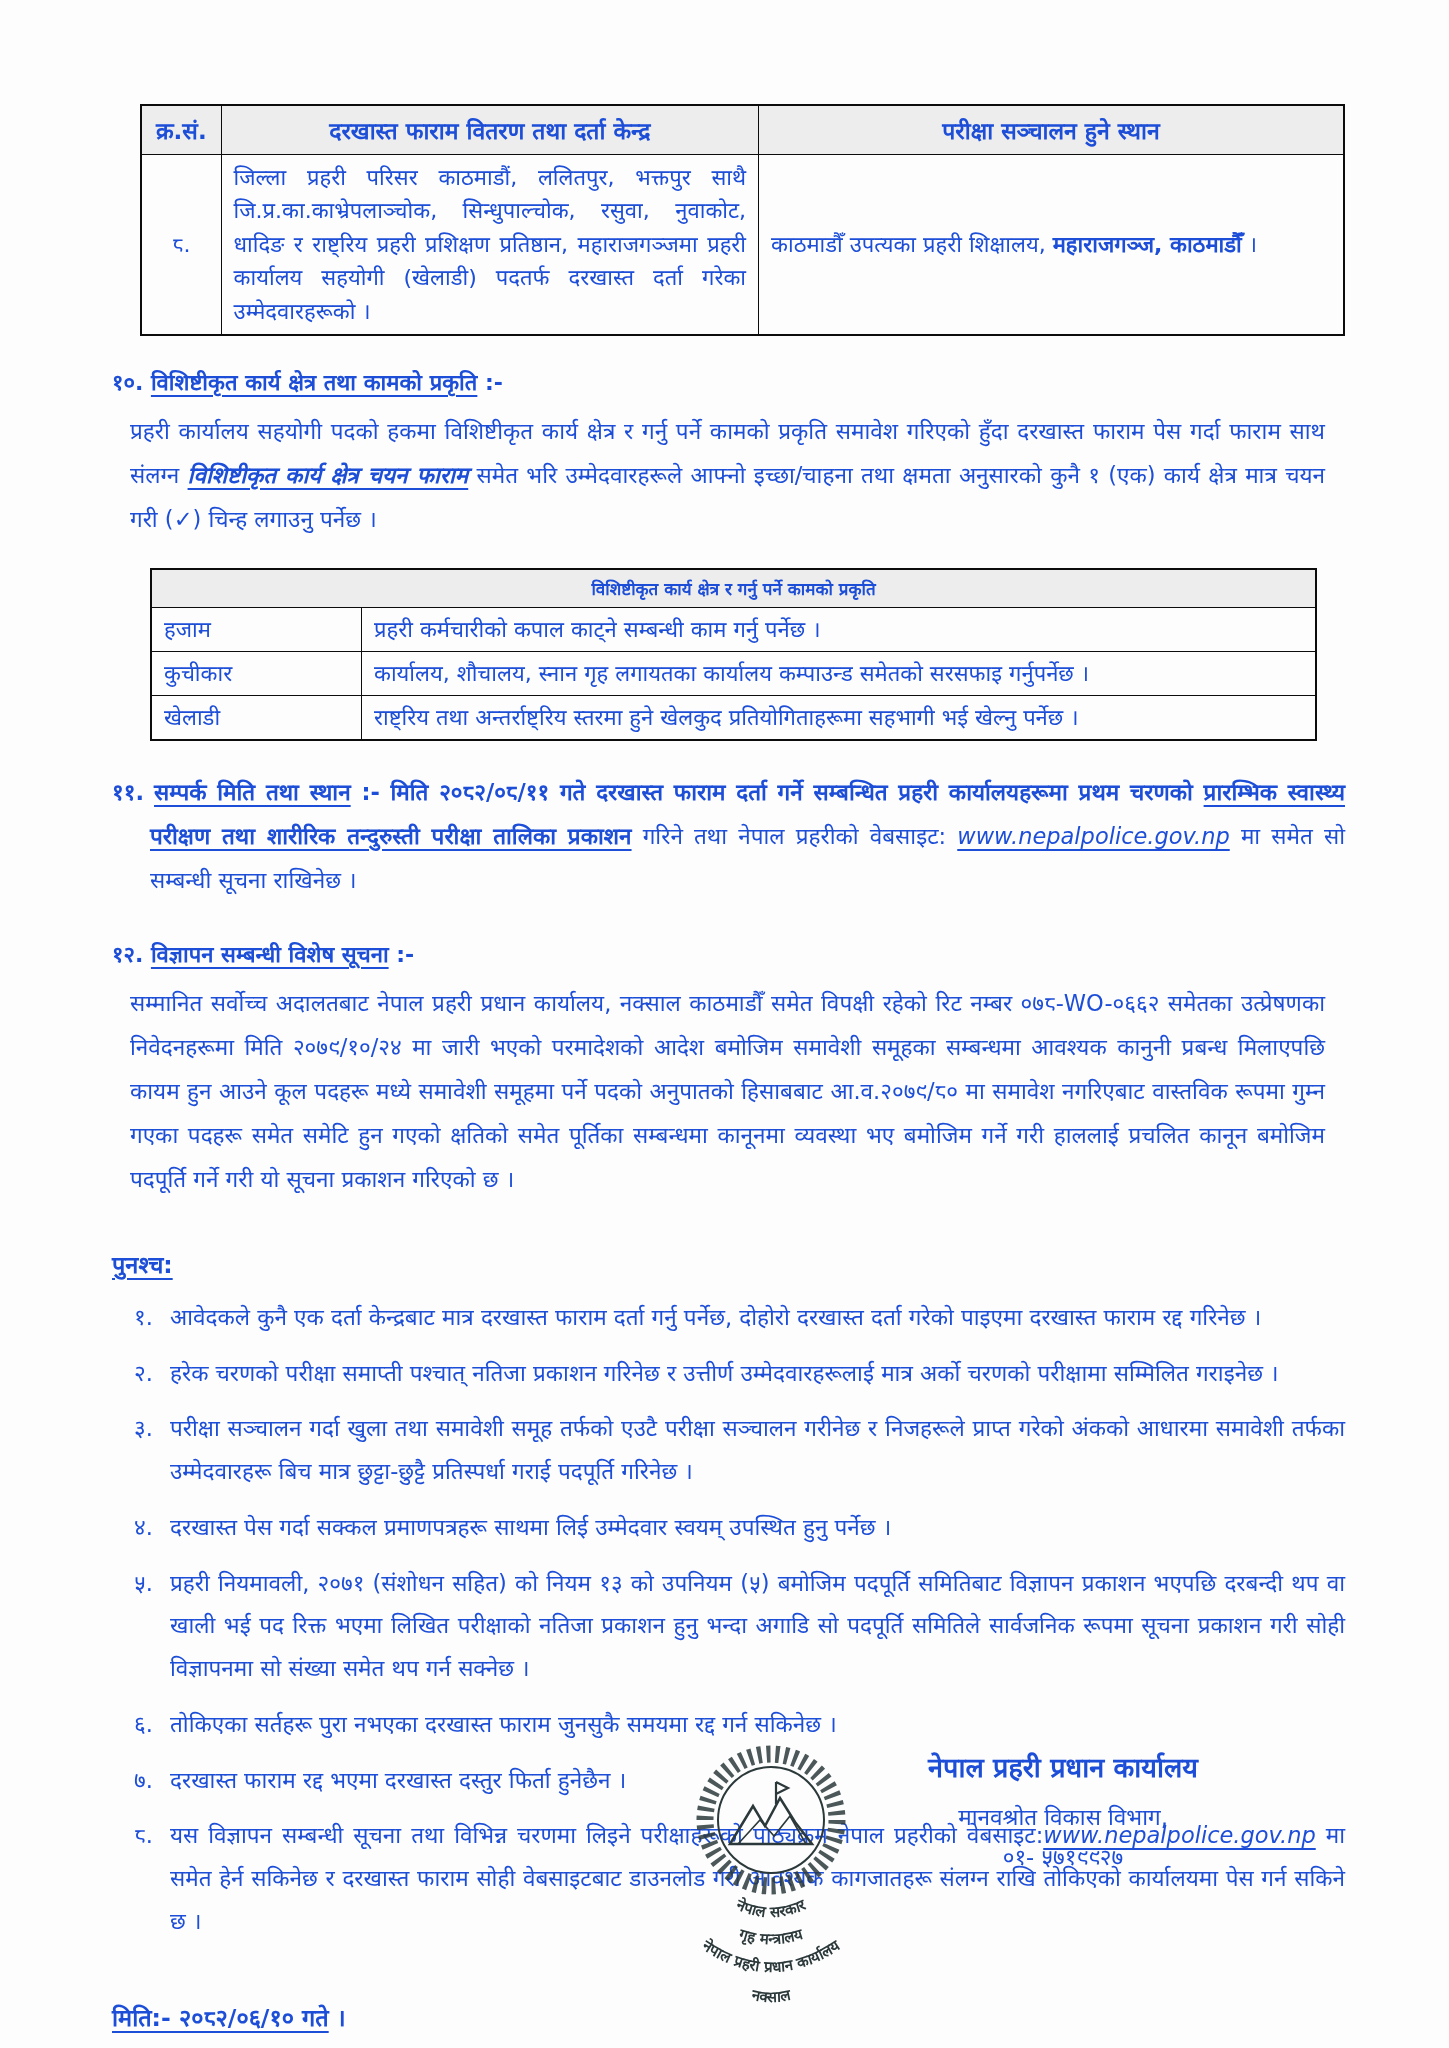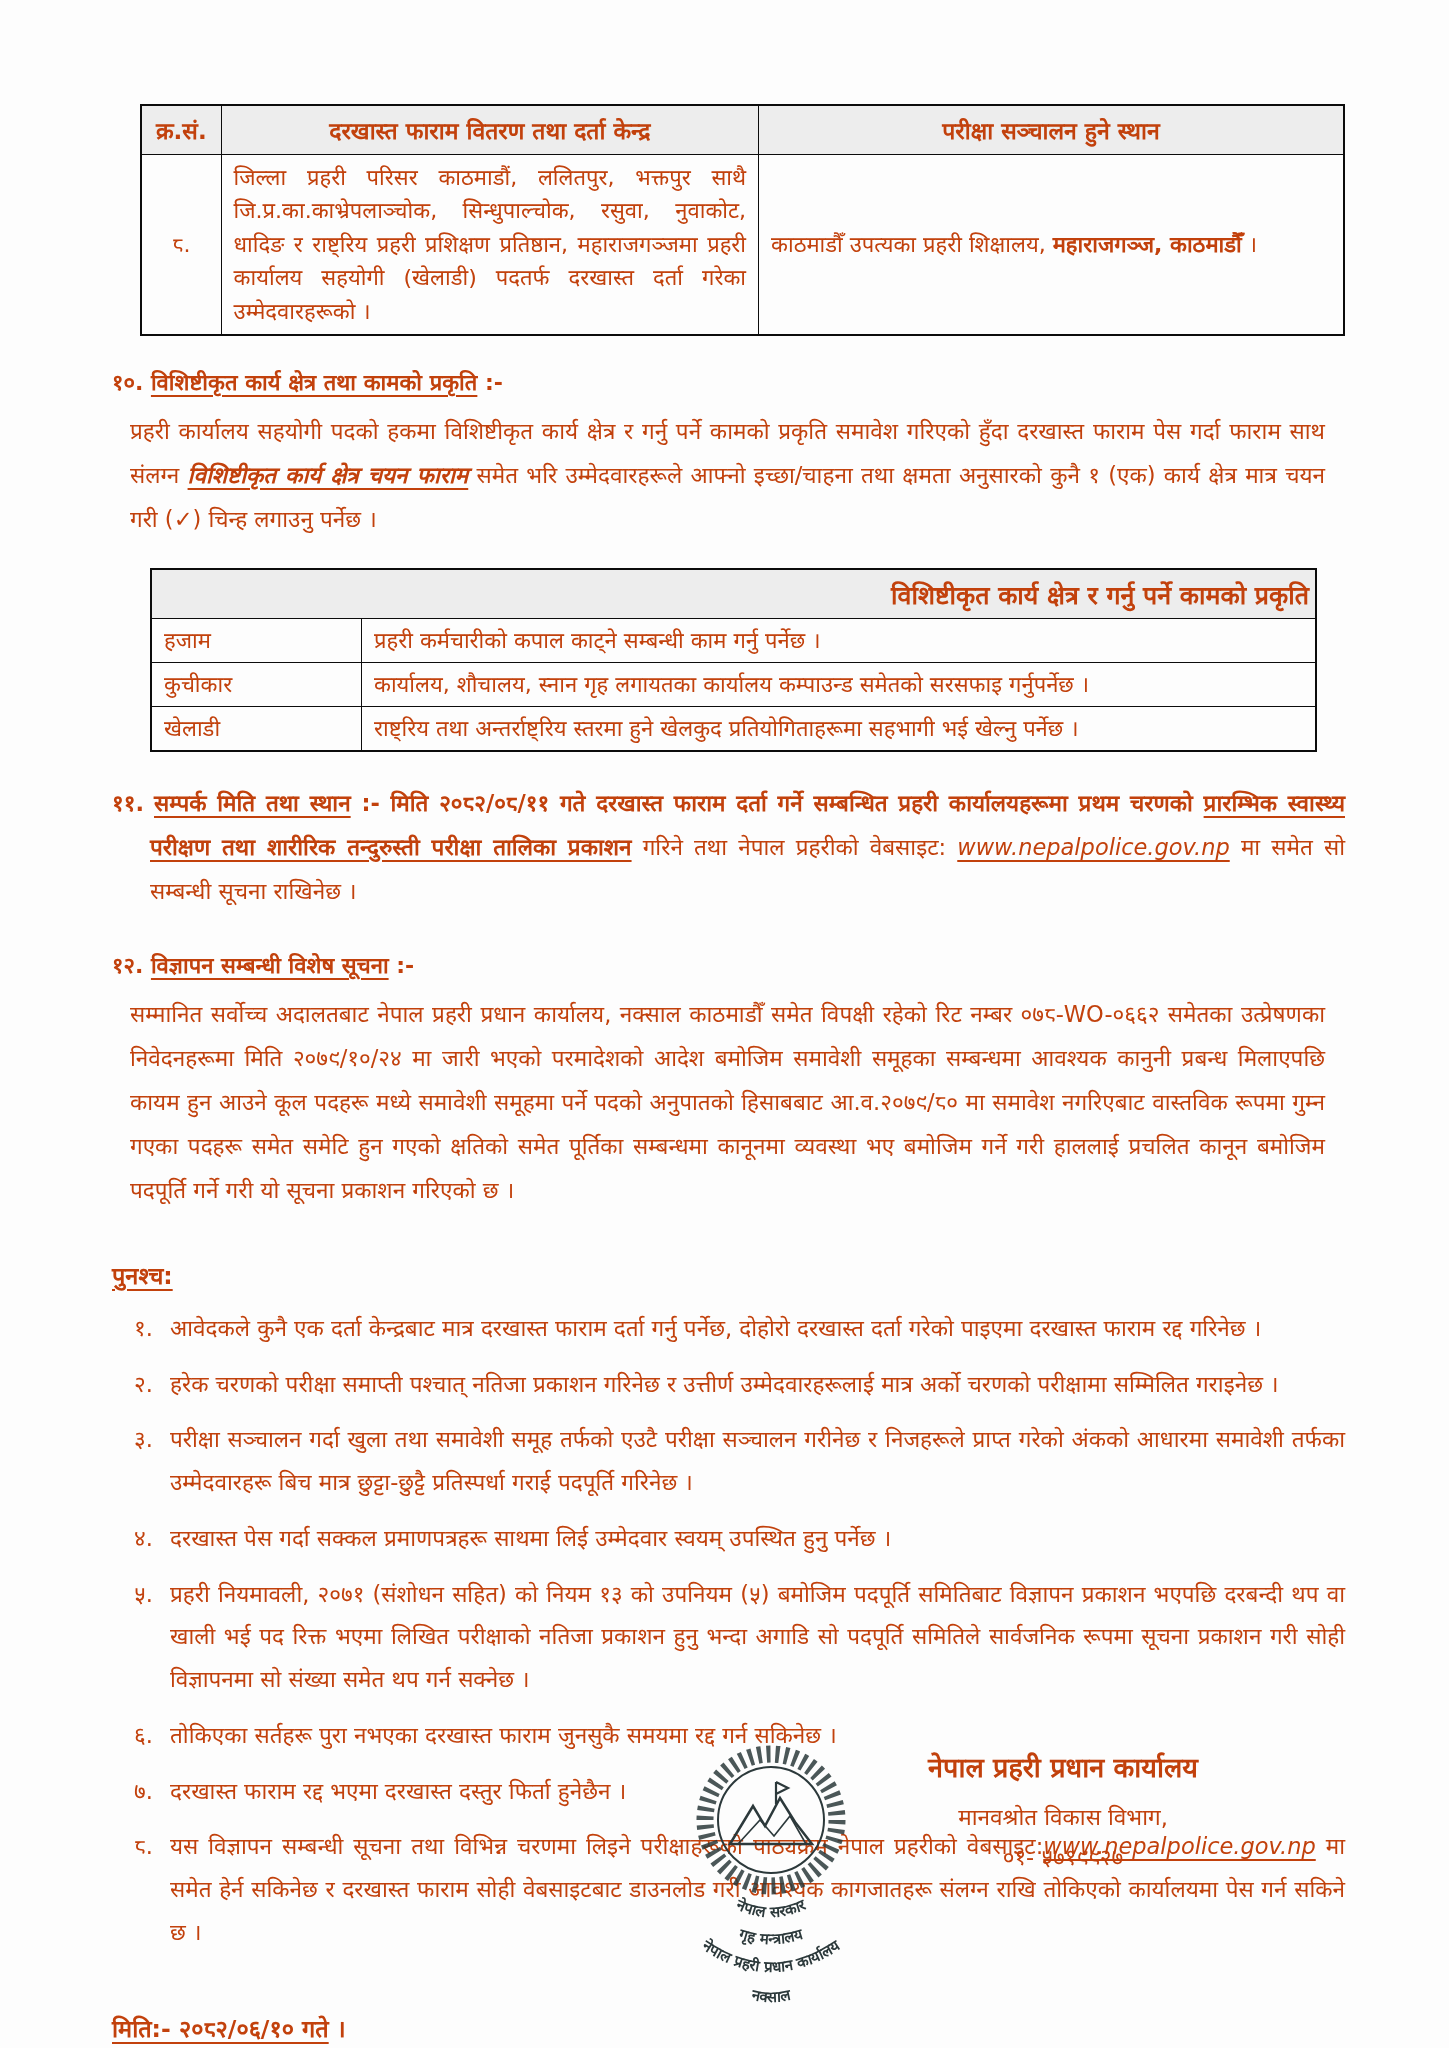--- a/index.html
+++ b/index.html
@@ -1,17 +1,17 @@
 <!DOCTYPE html>
 <html lang="ne"><head>
 <meta charset="utf-8">
 <style>
   html,body{margin:0;padding:0;background:#e9e9e9;}
   .page{
-    width:1449px;height:2048px;background:#fdfdfd;color:#c2410c;
+    width:1449px;height:2048px;background:#fdfdfd;color:#1d4ed8;
     font-family:"DejaVu Sans","Liberation Sans",sans-serif;
     position:relative;box-sizing:border-box;
     padding:104px 104px 0 112px;overflow:hidden;
   }
   
   table{border-collapse:collapse;}
   .t1{margin-left:28px;width:1205px;border:2.5px solid #0c0c0c;}
   .t1 th,.t1 td{border:1.6px solid #0c0c0c;vertical-align:middle;}
   .t1 th{background:#ededed;font-size:23px;font-weight:bold;padding:8px 6px;}
   .t1 td{font-size:22px;line-height:1.52;padding:6px 12px;}
@@ -25,21 +25,21 @@
   .u{text-decoration:underline;text-decoration-thickness:2px;text-underline-offset:5px;}
   .para{margin-left:18px;width:1195px;text-align:justify;font-size:22.5px;line-height:1.95;}
   .bi{font-weight:bold;font-style:italic;}
   .b{font-weight:bold;}
   .it{font-style:italic;}
   .hang{padding-left:38px;text-indent:-38px;width:1233px;box-sizing:border-box;
         text-align:justify;font-size:22.5px;line-height:1.95;margin-top:30px;}
   
   .t2{margin:26px 0 0 38px;width:1167px;border:2.5px solid #0c0c0c;}
   .t2 th,.t2 td{border:1.6px solid #0c0c0c;}
-  .t2 th{background:#ededed;font-size:25px;font-weight:bold;padding:7px 6px;text-align:right;}
+  .t2 th{background:#ededed;font-size:17px;font-weight:bold;padding:7px 6px;text-align:center;}
   .t2 td{font-size:22px;line-height:1.5;padding:5px 12px;}
   .t2 .c-field{width:185px;}
   
   .ps-title{margin:46px 0 16px 0;font-size:23.5px;font-weight:bold;}
   .ps-item{display:flex;margin:0 0 13px 22px;}
   .ps-num{width:36px;flex:0 0 36px;font-size:22.5px;line-height:1.9;}
   .ps-text{flex:1;text-align:justify;font-size:22.5px;line-height:1.9;}
   
   .date-line{margin-top:58px;font-size:23.5px;font-weight:bold;}
   .footer{position:absolute;left:664px;top:1742px;display:flex;gap:4px;align-items:flex-start;}

